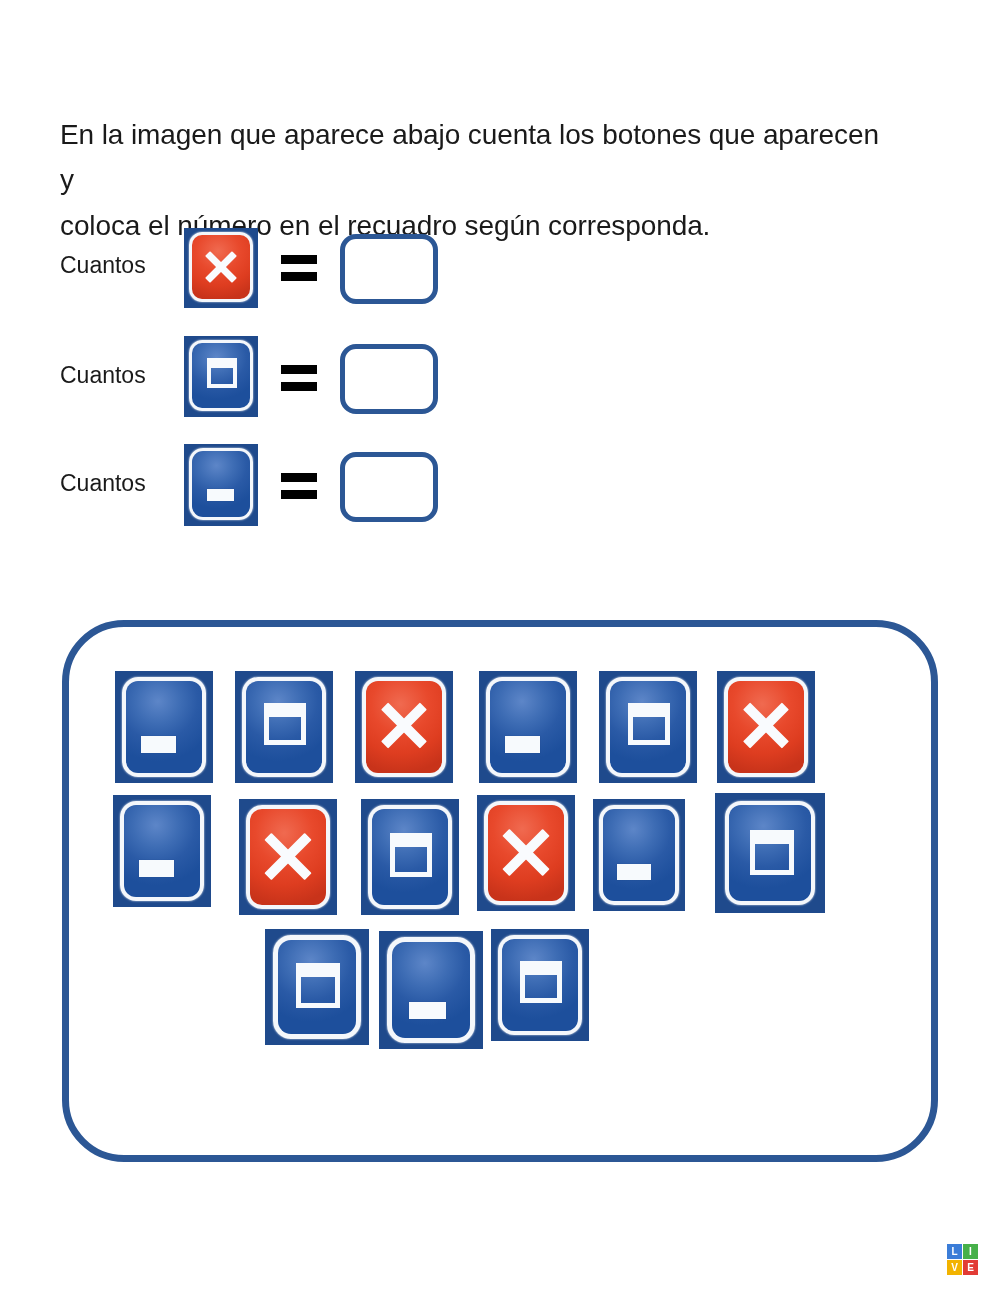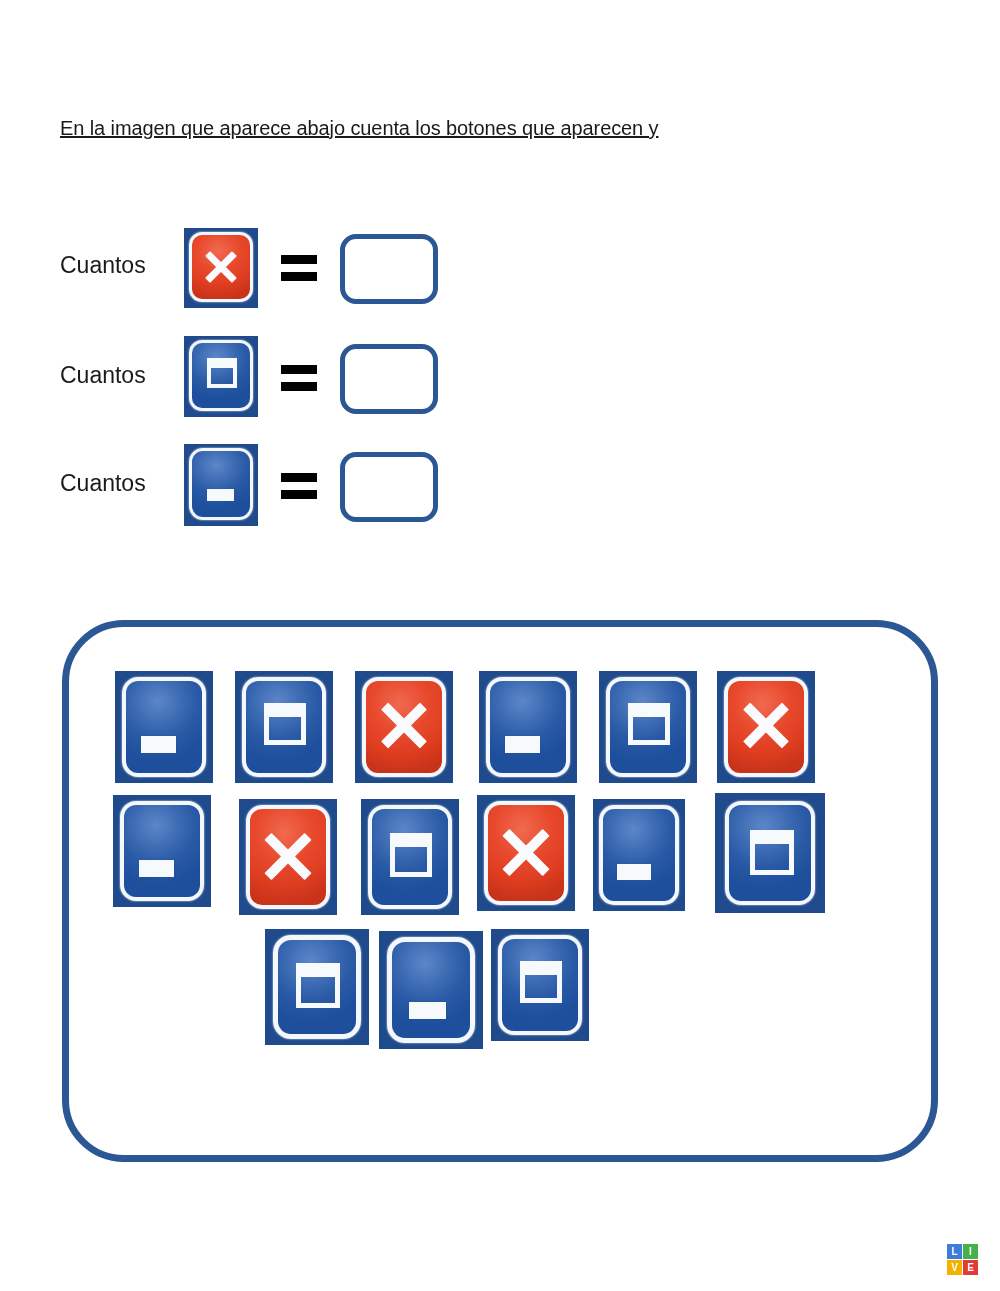--- a/index.html
+++ b/index.html
@@ -12,25 +12,24 @@
     position: relative;
     overflow: hidden;
   }
 
   
   .instructions {
     position: absolute;
     left: 60px;
     top: 112px;
     width: 830px;
-    font-size: 20px;
+    font-size: 28px;
     line-height: 1.62;
     color: #1a1a1a;
     letter-spacing: -0.1px;
-    text-decoration: underline;
   }
 
   
   .questions {
     position: absolute;
     left: 0;
     top: 228px;
     width: 1000px;
   }
   .qrow {
@@ -187,20 +186,21 @@
     color: #13406e;
     letter-spacing: -0.6px;
     font-family: "Liberation Sans", sans-serif;
   }
 </style>
 </head>
 <body>
 
 <div class="instructions">
   <div>En la imagen que aparece abajo cuenta los botones que aparecen y</div>
+  <div>coloca el número en el recuadro según corresponda.</div>
 </div>
 
 <div class="questions">
 
   <div class="qrow">
     <div class="qlabel" style="top:26px;">Cuantos</div>
 
     <div class="qbtn-holder" style="top:0;">
       <div class="winbtn" style="width:74px;height:80px;">
         <div class="ring" style="left:5px;top:4px;width:64px;height:70px;border-width:4px;border-radius:13px;"></div>

